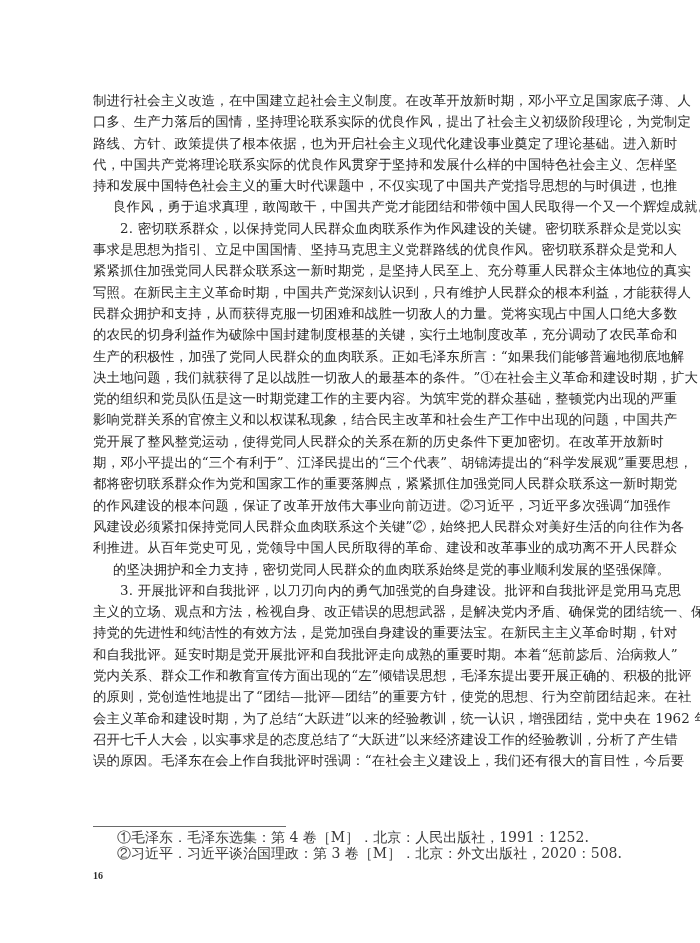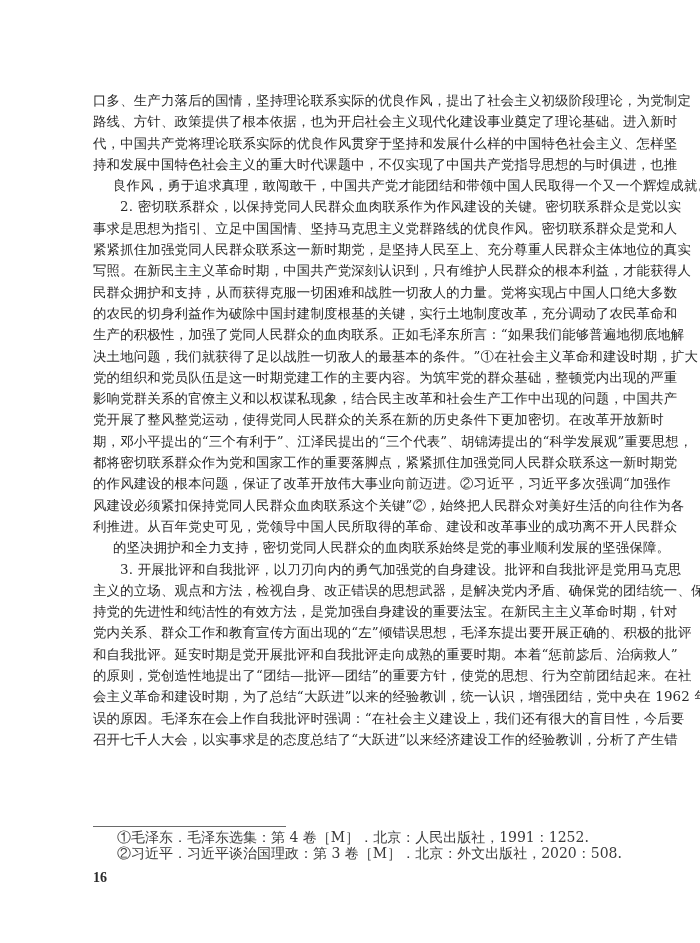--- a/index.html
+++ b/index.html
@@ -60,31 +60,32 @@
       font-size: 14px;
       line-height: 16px;
       height: 16px;
       white-space: nowrap;
       color: #3a3a3a;
     }
     .page-number {
       position: absolute;
       left: 93px;
       top: 870px;
-      font-size: 14px;
+      font-size: 10px;
       font-weight: bold;
       color: #2a2a2a;
       font-family: "Liberation Serif", serif;
     }
   </style>
 </head>
 <body>
 
 <div class="page">
   <div class="body-text" id="body-text">
+      <div class="line">制进行社会主义改造，在中国建立起社会主义制度。在改革开放新时期，邓小平立足国家底子薄、人</div>
       <div class="line">口多、生产力落后的国情，坚持理论联系实际的优良作风，提出了社会主义初级阶段理论，为党制定</div>
       <div class="line">路线、方针、政策提供了根本依据，也为开启社会主义现代化建设事业奠定了理论基础。进入新时</div>
       <div class="line">代，中国共产党将理论联系实际的优良作风贯穿于坚持和发展什么样的中国特色社会主义、怎样坚</div>
       <div class="line">持和发展中国特色社会主义的重大时代课题中，不仅实现了中国共产党指导思想的与时俱进，也推</div>
       <div class="line last">良作风，勇于追求真理，敢闯敢干，中国共产党才能团结和带领中国人民取得一个又一个辉煌成就。</div>
       <div class="line indent">2. 密切联系群众，以保持党同人民群众血肉联系作为作风建设的关键。密切联系群众是党以实</div>
       <div class="line">事求是思想为指引、立足中国国情、坚持马克思主义党群路线的优良作风。密切联系群众是党和人</div>
       <div class="line">紧紧抓住加强党同人民群众联系这一新时期党，是坚持人民至上、充分尊重人民群众主体地位的真实</div>
       <div class="line">写照。在新民主主义革命时期，中国共产党深刻认识到，只有维护人民群众的根本利益，才能获得人</div>
       <div class="line">民群众拥护和支持，从而获得克服一切困难和战胜一切敌人的力量。党将实现占中国人口绝大多数</div>
@@ -96,26 +97,26 @@
       <div class="line">党开展了整风整党运动，使得党同人民群众的关系在新的历史条件下更加密切。在改革开放新时</div>
       <div class="line">期，邓小平提出的“三个有利于”、江泽民提出的“三个代表”、胡锦涛提出的“科学发展观”重要思想，</div>
       <div class="line">都将密切联系群众作为党和国家工作的重要落脚点，紧紧抓住加强党同人民群众联系这一新时期党</div>
       <div class="line">的作风建设的根本问题，保证了改革开放伟大事业向前迈进。②习近平，习近平多次强调“加强作</div>
       <div class="line">风建设必须紧扣保持党同人民群众血肉联系这个关键”②，始终把人民群众对美好生活的向往作为各</div>
       <div class="line">利推进。从百年党史可见，党领导中国人民所取得的革命、建设和改革事业的成功离不开人民群众</div>
       <div class="line last">的坚决拥护和全力支持，密切党同人民群众的血肉联系始终是党的事业顺利发展的坚强保障。</div>
       <div class="line indent">3. 开展批评和自我批评，以刀刃向内的勇气加强党的自身建设。批评和自我批评是党用马克思</div>
       <div class="line">主义的立场、观点和方法，检视自身、改正错误的思想武器，是解决党内矛盾、确保党的团结统一、保</div>
       <div class="line">持党的先进性和纯洁性的有效方法，是党加强自身建设的重要法宝。在新民主主义革命时期，针对</div>
+      <div class="line">和自我批评。延安时期是党开展批评和自我批评走向成熟的重要时期。本着“惩前毖后、治病救人”</div>
       <div class="line">党内关系、群众工作和教育宣传方面出现的“左”倾错误思想，毛泽东提出要开展正确的、积极的批评</div>
-      <div class="line">和自我批评。延安时期是党开展批评和自我批评走向成熟的重要时期。本着“惩前毖后、治病救人”</div>
       <div class="line">的原则，党创造性地提出了“团结—批评—团结”的重要方针，使党的思想、行为空前团结起来。在社</div>
       <div class="line">会主义革命和建设时期，为了总结“大跃进”以来的经验教训，统一认识，增强团结，党中央在 1962 年</div>
+      <div class="line">召开七千人大会，以实事求是的态度总结了“大跃进”以来经济建设工作的经验教训，分析了产生错</div>
       <div class="line">误的原因。毛泽东在会上作自我批评时强调：“在社会主义建设上，我们还有很大的盲目性，今后要</div>
-      <div class="line">召开七千人大会，以实事求是的态度总结了“大跃进”以来经济建设工作的经验教训，分析了产生错</div>
     </div>
   <div class="fn-rule"></div>
   <div class="footnotes" id="footnotes">
       <div class="fn">①毛泽东．毛泽东选集：第 4 卷［M］．北京：人民出版社，1991：1252.</div>
       <div class="fn">②习近平．习近平谈治国理政：第 3 卷［M］．北京：外文出版社，2020：508.</div>
     </div>
   <div class="page-number">16</div>
 </div>
 
 </body></html>

